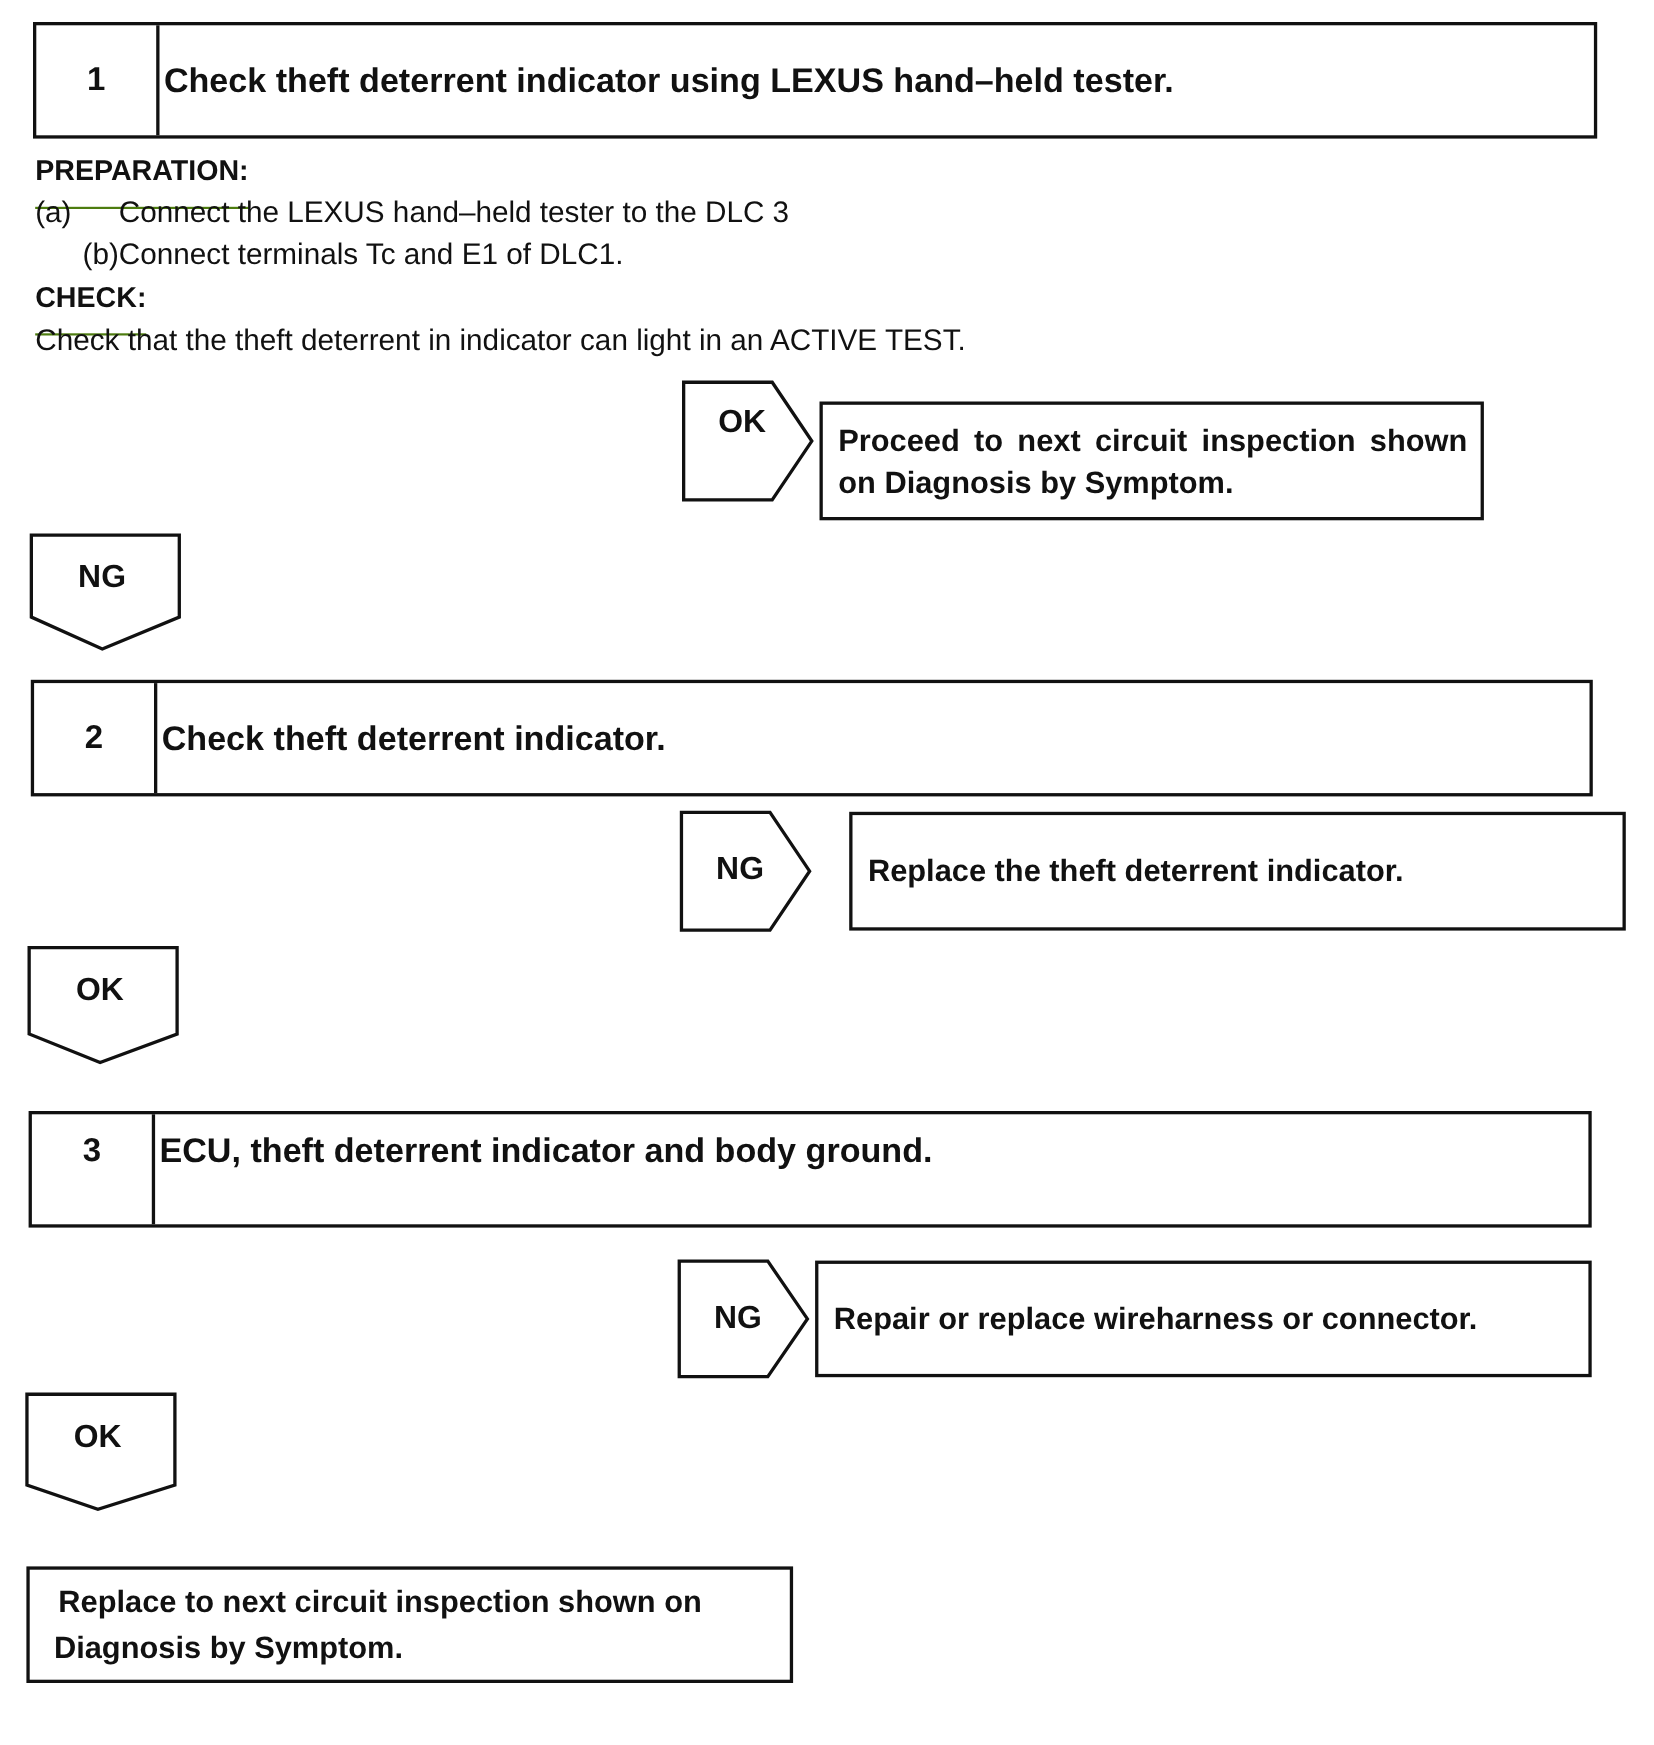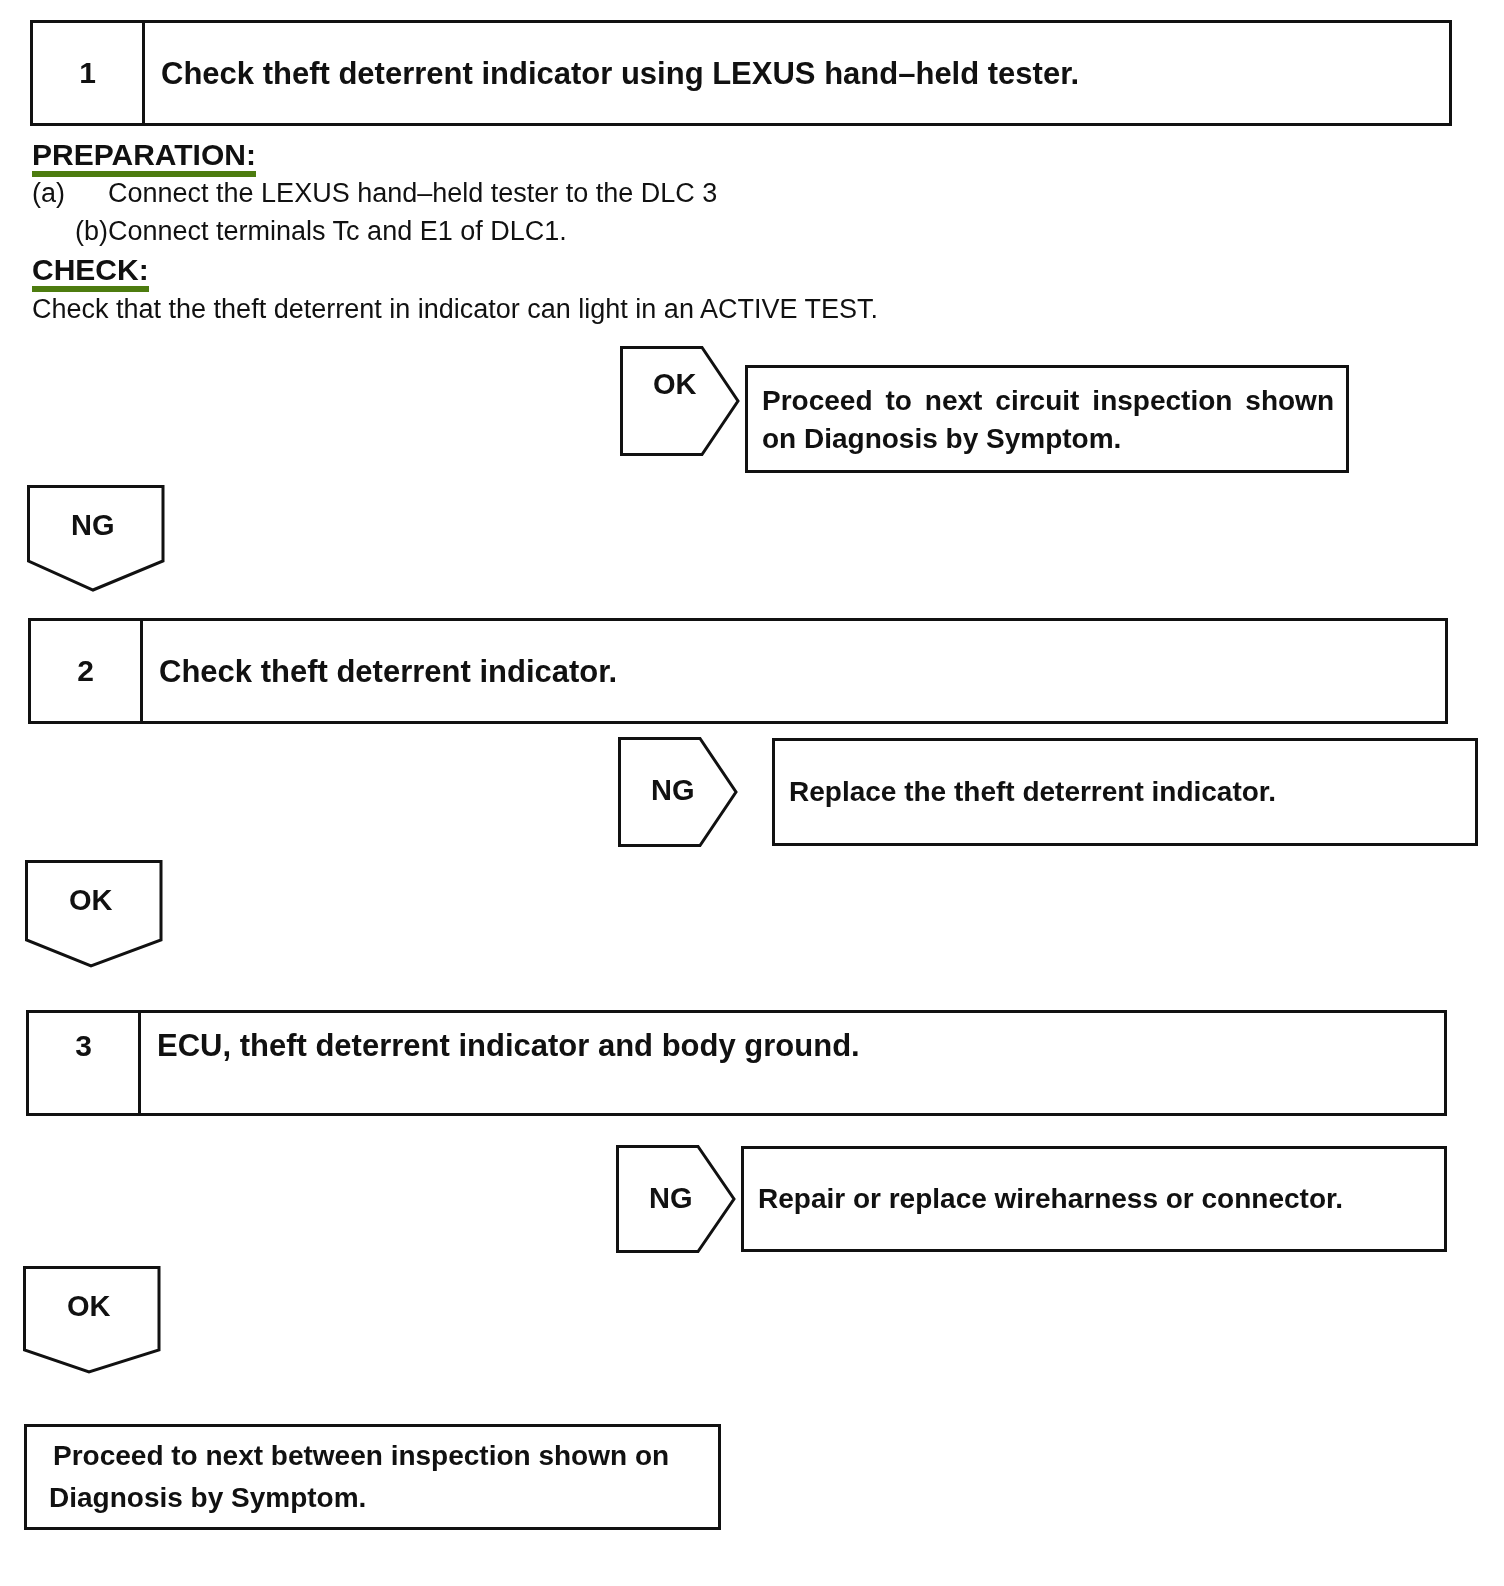--- a/index.html
+++ b/index.html
@@ -10,27 +10,27 @@
   .step-box {
     position: absolute; border: 3px solid #111; box-sizing: border-box;
     display: flex; background: #fff;
   }
   .step-num {
     width: 112px; border-right: 3px solid #111; box-sizing: border-box;
     display: flex; align-items: center; justify-content: center;
     font-weight: bold; font-size: 30px;
   }
   .step-title {
-    flex: 1; display: flex; align-items: center; padding-left: 16px;
+    flex: 1; display: flex; align-items: center; padding-left: 4px;
     font-weight: bold; font-size: 31px; line-height: 33px;
   }
   .step-title.multi { align-items: flex-start; padding-top: 16px; }
   .heading {
-    position: absolute; font-weight: bold; font-size: 30px;
-    border-bottom: 6px solid #4d7c0f; padding-bottom: 1px; line-height: 30px;
+    position: absolute; font-weight: bold; font-size: 26px;
+    border-bottom: 2px solid #4d7c0f; padding-bottom: 18px; line-height: 30px;
   }
   .prep-line { position: absolute; font-size: 27px; line-height: 30px; }
   .prep-line .lbl { display: inline-block; width: 76px; }
   .check-text { position: absolute; font-size: 27px; line-height: 30px; }
   .result-box {
     position: absolute; border: 3px solid #111; box-sizing: border-box;
     font-weight: bold; font-size: 28px; line-height: 38px; padding: 14px 12px 0 14px;
     background: #fff;
   }
   .justify { text-align: justify; text-align-last: left; }
@@ -113,15 +113,15 @@
 </div>
 
 <div class="arrow-tag" style="left:23px; top:1266px; width:138px; height:108px;">
   <svg width="138" height="108">
     <polygon points="1.5,1.5 136,1.5 136,84 66,106 1.5,84" fill="#fff" stroke="#111" stroke-width="3"></polygon>
   </svg>
   <span class="arrow-label" style="left:44px; top:24px;">OK</span>
 </div>
 
 <div class="result-box" style="left:24px; top:1424px; width:697px; height:106px; padding:8px 10px 0 26px; line-height:42px;">
-  <div>Proceed to next between inspection shown on</div>
+  <div>Replace to next circuit inspection shown on</div>
   <div style="margin-left:-4px;">Diagnosis by Symptom.</div>
 </div>
 
 </body></html>

